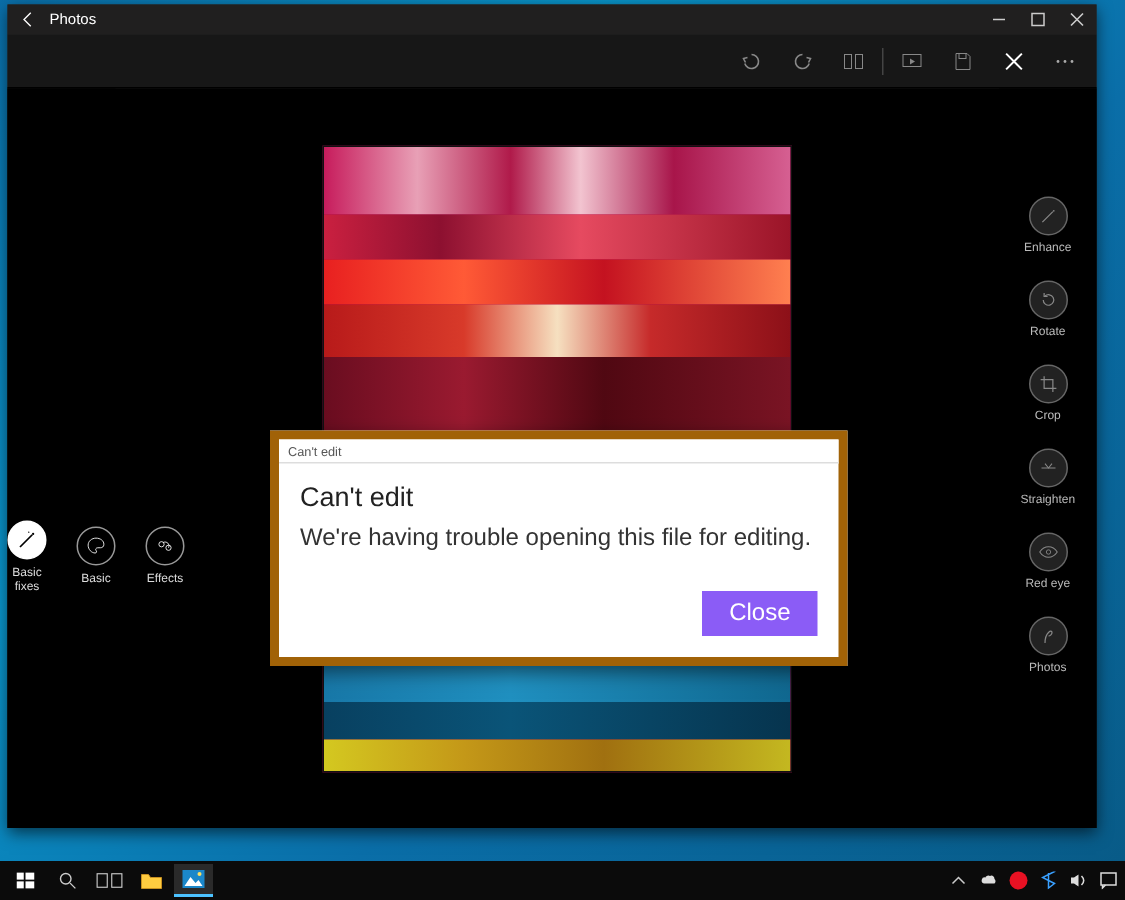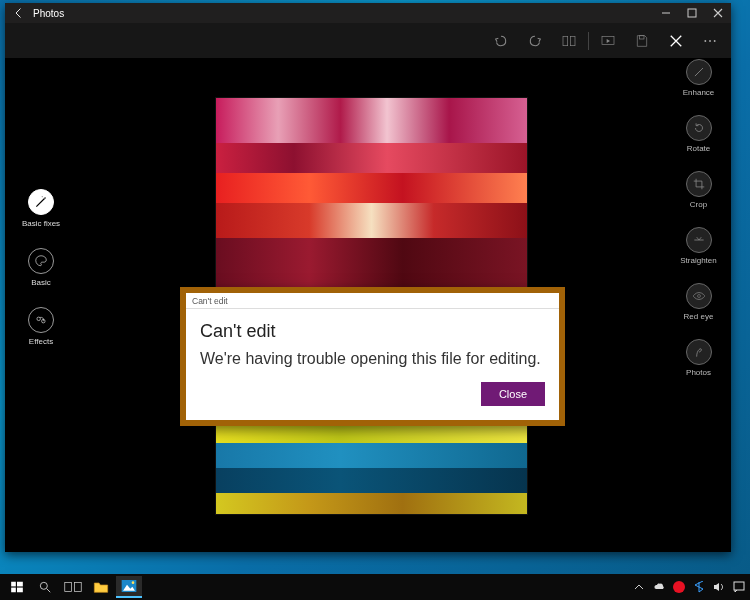--- a/index.html
+++ b/index.html
@@ -19,41 +19,41 @@
   .titlebar .back { width:28px; display:flex; justify-content:center; }
   .titlebar .spacer { flex:1; }
   .winbtn { width:26px; height:20px; display:flex; align-items:center; justify-content:center; color:#bbb; }
   
   .actionbar { height:36px; background:#171717; border-bottom:1px solid #000; display:flex; align-items:center; justify-content:flex-end; padding-right:4px; }
   .actionbar .act { width:34px; height:36px; display:flex; align-items:center; justify-content:center; color:#aaa; }
   .actionbar .sep { width:1px; height:18px; background:#444; margin:0 2px; }
   .actionbar .act.bright { color:#fff; }
   
   .main { flex:1; background:#000; position:relative; display:flex; }
-  .leftpanel { width:72px; background:#000; display:flex; flex-direction:column; align-items:center; padding-top:130px; gap:20px; }
+  .leftpanel { width:72px; background:#000; display:flex; align-items:center; padding-top:130px; gap:20px; }
   .tool { display:flex; flex-direction:column; align-items:center; width:60px; }
   .tool .circ { width:26px; height:26px; border:1px solid #999; border-radius:50%; display:flex; align-items:center; justify-content:center; color:#fff; }
   .tool.selected .circ { background:#fff; border-color:#fff; color:#000; }
   .tool .lbl { font-size:8px; color:#ddd; text-align:center; margin-top:4px; }
-  .rightpanel { width:65px; background:#000; display:flex; flex-direction:column; align-items:center; gap:18px; }
+  .rightpanel { width:65px; background:#000; display:flex; flex-direction:column; align-items:center; padding-top:72px; gap:18px; }
   .rtool { display:flex; flex-direction:column; align-items:center; width:55px; }
   .rtool .circ { width:26px; height:26px; border:1px solid #666; border-radius:50%; display:flex; align-items:center; justify-content:center; color:#888; background:#222; }
   .rtool .lbl { font-size:8px; color:#bbb; text-align:center; margin-top:3px; }
   .canvas { flex:1; display:flex; align-items:center; justify-content:center; }
   
   .painting { width:313px; height:418px; background:#a0004a; position:relative; overflow:hidden; border:1px solid #111;}
   .painting .band { position:absolute; left:0; right:0; }
   
   .dialog { position:absolute; left:175px; top:228px; width:385px; background:#fff; border:6px solid #a16207; box-shadow:0 4px 12px rgba(0,0,0,0.5); }
   .dialog .dlg-title { height:16px; background:#fff; border-bottom:1px solid #ddd; padding:0 6px; font-size:8.5px; color:#555; display:flex; align-items:center; }
   .dialog .dlg-body { padding:12px 14px 14px 14px; }
   .dlg-heading { font-size:18px; font-weight:300; color:#222; margin-bottom:8px; }
   .dlg-msg { font-size:16px; color:#333; }
   .dlg-footer { display:flex; justify-content:flex-end; padding:0 14px 14px 0; }
-  .dlg-btn { background:#701a75; color:#fff; font-size:11px; padding:6px 18px; border:none; }
+  .dlg-btn { background:#8b5cf6; color:#fff; font-size:16px; padding:6px 18px; border:none;margin-top:12px; }
   
   .taskbar { position:absolute; left:0; right:0; bottom:0; height:26px; background:#0b0b0b; display:flex; align-items:center; padding:0 4px; }
   .taskbar .taskbtn { height:22px; min-width:26px; display:flex; align-items:center; justify-content:center; margin-right:2px; }
   .start { color:#fff; }
   .tray { margin-left:auto; display:flex; align-items:center; gap:6px; color:#ddd; font-size:10px; }
   .tray .tico { width:14px; height:14px; display:flex; align-items:center; justify-content:center; }
   svg { display:block; }
   .redcirc { width:12px; height:12px; border-radius:50%; background:#e81123; }
 </style>
 </head>

